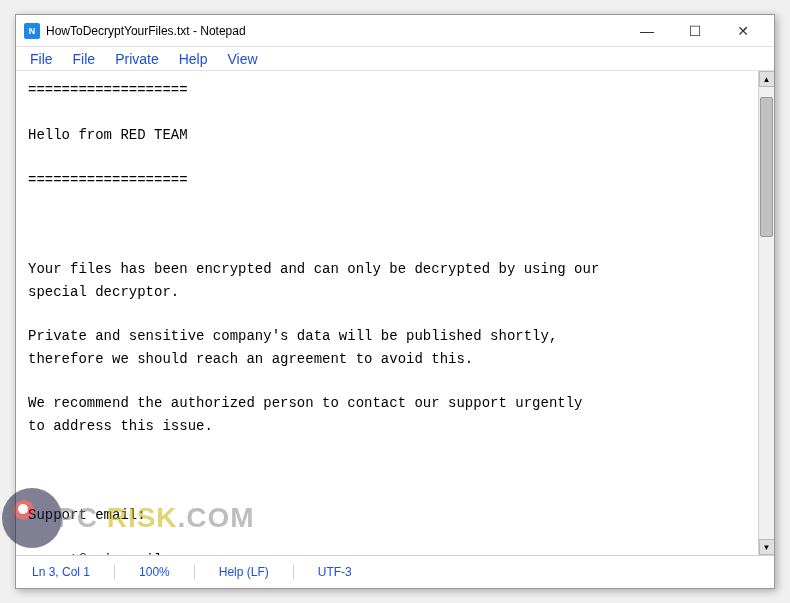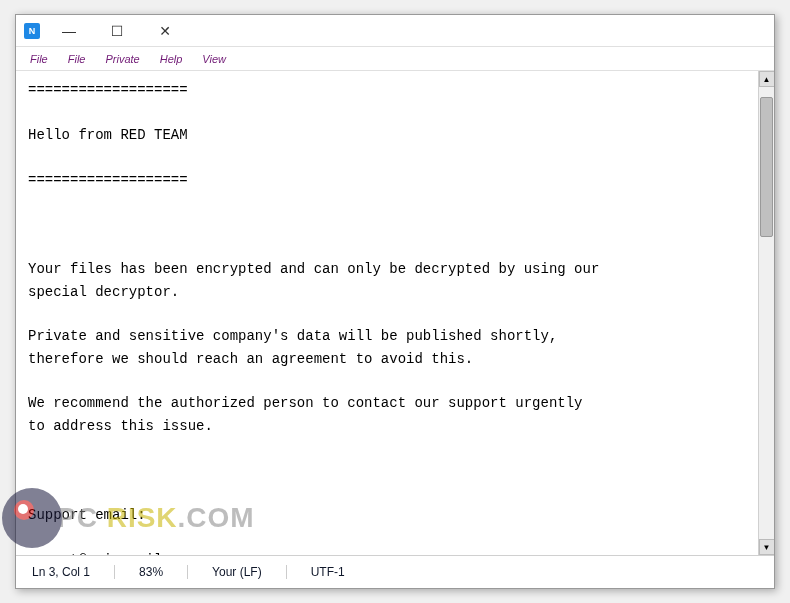--- a/index.html
+++ b/index.html
@@ -68,25 +68,24 @@
     .menu-bar {
       height: 24px;
       display: flex;
       align-items: center;
       padding: 0 4px;
       background: #fff;
       border-bottom: 1px solid #e0e0e0;
     }
     .menu-item {
       padding: 2px 10px;
-      font-size: 11px;
-      color: #701a75;
+      font-size: 14px;
+      color: #1d4ed8;
       cursor: pointer;
       border-radius: 3px;
-      font-style: italic;
     }
     .editor-area {
       flex: 1;
       display: flex;
       overflow: hidden;
     }
     .text-content {
       flex: 1;
       padding: 8px 12px;
       font-family: 'Courier New', Courier, monospace;
@@ -133,21 +132,21 @@
       border-radius: 2px;
     }
     .status-bar {
       height: 22px;
       background: #fff;
       border-top: 1px solid #d0d0d0;
       display: flex;
       align-items: center;
       padding: 16px 8px;
       font-size: 12px;
-      color: #0f172a;
+      color: #1d4ed8;
       gap: 16px;
     }
     .status-item {
       padding: 0 8px;
     }
     .status-divider {
       width: 1px;
       height: 14px;
       background: #ccc;
     }
@@ -205,20 +204,21 @@
   </style>
 </head>
 <body>
 
 <div class="window">
 
   <div class="title-bar">
     <div class="title-bar-icon">
       <span>N</span>
     </div>
+    <span class="title-bar-text">HowToDecryptYourFiles.txt - Notepad</span>
     <div class="title-bar-controls">
       <button class="title-bar-btn">—</button>
       <button class="title-bar-btn">☐</button>
       <button class="title-bar-btn close">✕</button>
     </div>
   </div>
 
   <div class="menu-bar">
     <span class="menu-item">File</span>
     <span class="menu-item">File</span>
@@ -255,25 +255,25 @@
       <div class="scrollbar-track">
         <div class="scrollbar-thumb"></div>
       </div>
       <div class="scrollbar-btn">▼</div>
     </div>
   </div>
 
   <div class="status-bar">
     <span class="status-item">Ln 3, Col 1</span>
     <div class="status-divider"></div>
-    <span class="status-item">83%</span>
+    <span class="status-item">100%</span>
     <div class="status-divider"></div>
-    <span class="status-item">Your (LF)</span>
+    <span class="status-item">Help (LF)</span>
     <div class="status-divider"></div>
-    <span class="status-item">UTF-1</span>
+    <span class="status-item">UTF-3</span>
   </div>
 </div>
 
 <div class="watermark">
   <div class="watermark-icon"></div>
   <span class="watermark-text">
     <span class="pc-text">PC </span><span class="risk-text">RISK</span><span class="com-text">.COM</span>
   </span>
 </div>
 

